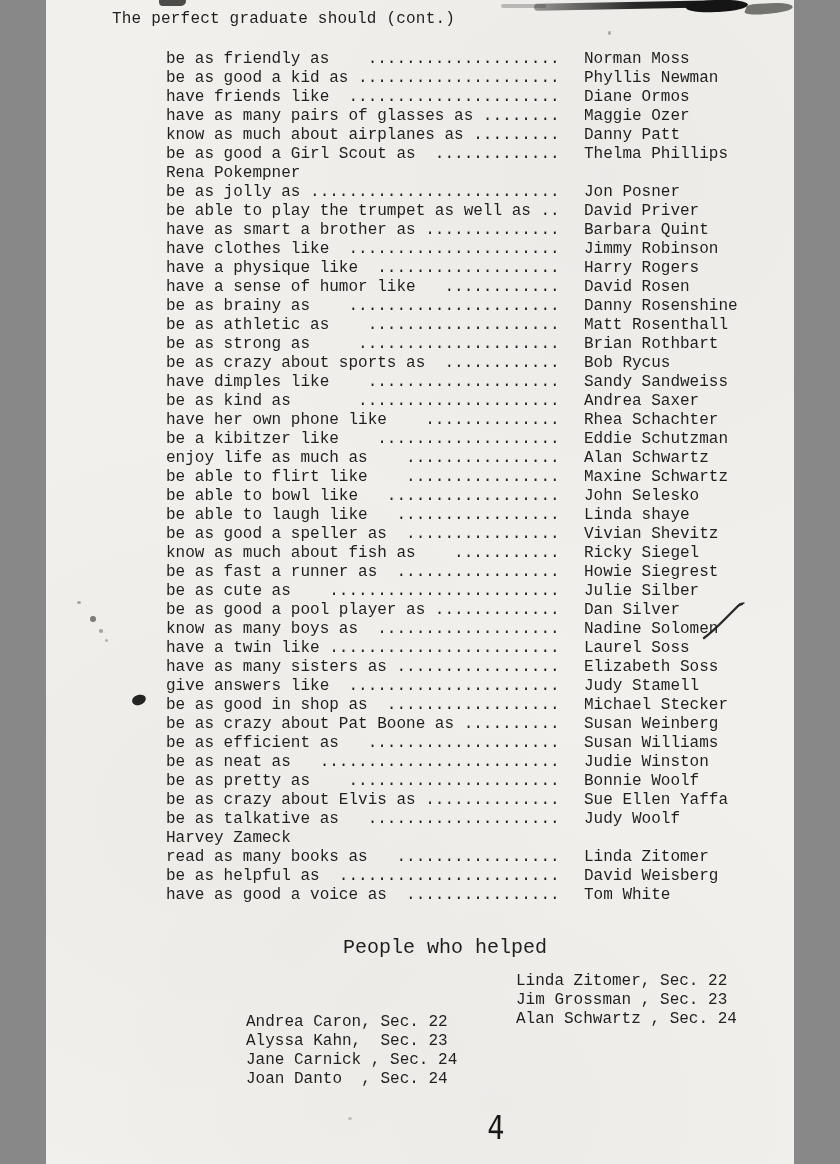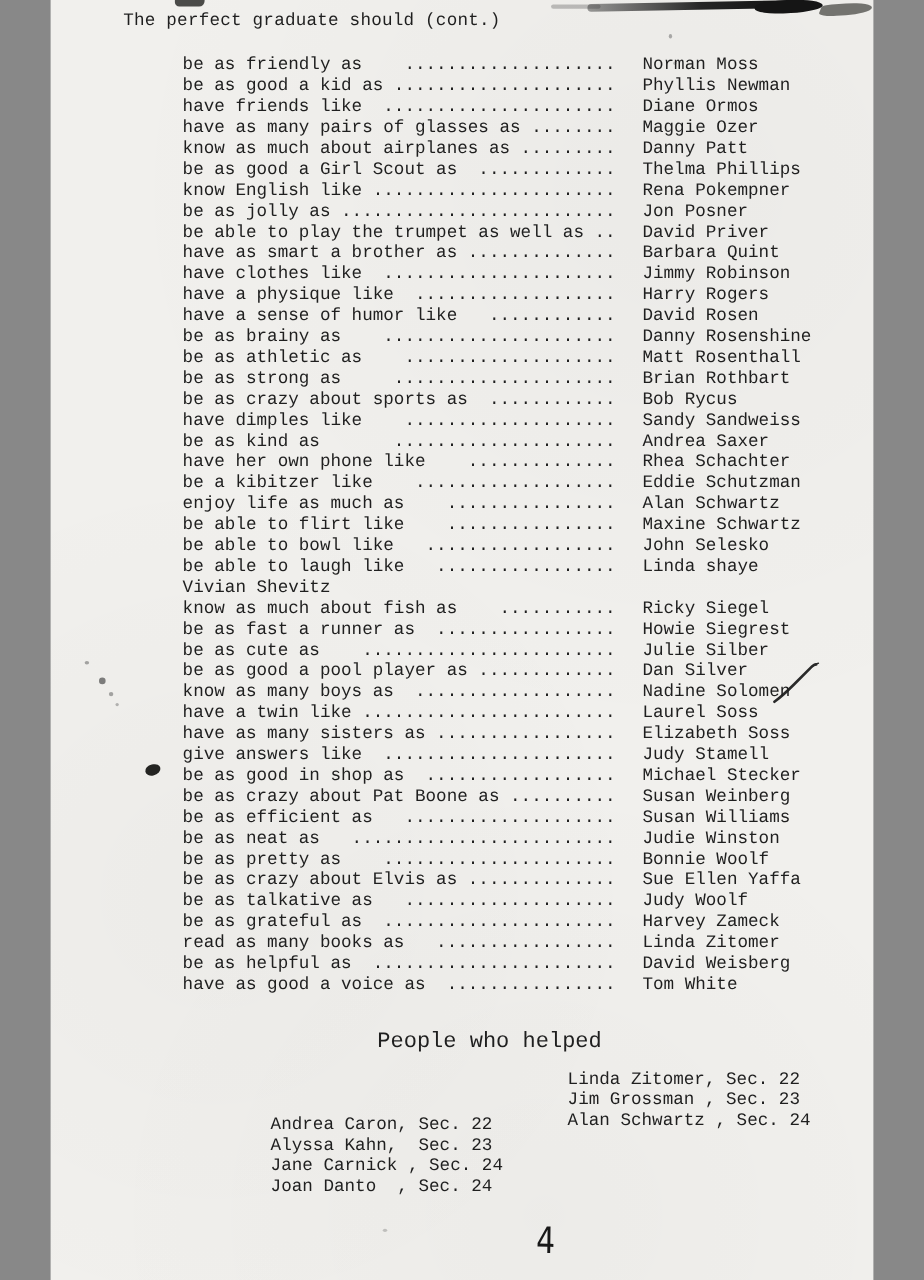--- a/index.html
+++ b/index.html
@@ -130,21 +130,20 @@
     <span class="pd">know as much about airplanes as .........</span>
     <span class="nm">Danny Patt</span>
   </div>
 
   <div class="row">
     <span class="pd">be as good a Girl Scout as  .............</span>
     <span class="nm">Thelma Phillips</span>
   </div>
 
   <div class="row">
-    <span class="pd">know English like .......................</span>
     <span class="nm">Rena Pokempner</span>
   </div>
 
   <div class="row">
     <span class="pd">be as jolly as ..........................</span>
     <span class="nm">Jon Posner</span>
   </div>
 
   <div class="row">
     <span class="pd">be able to play the trumpet as well as ..</span>
@@ -225,20 +224,21 @@
     <span class="pd">be able to bowl like   ..................</span>
     <span class="nm">John Selesko</span>
   </div>
 
   <div class="row">
     <span class="pd">be able to laugh like   .................</span>
     <span class="nm">Linda shaye</span>
   </div>
 
   <div class="row">
+    <span class="pd">be as good a speller as  ................</span>
     <span class="nm">Vivian Shevitz</span>
   </div>
 
   <div class="row">
     <span class="pd">know as much about fish as    ...........</span>
     <span class="nm">Ricky Siegel</span>
   </div>
 
   <div class="row">
     <span class="pd">be as fast a runner as  .................</span>
@@ -304,21 +304,20 @@
     <span class="pd">be as crazy about Elvis as ..............</span>
     <span class="nm">Sue Ellen Yaffa</span>
   </div>
 
   <div class="row">
     <span class="pd">be as talkative as   ....................</span>
     <span class="nm">Judy Woolf</span>
   </div>
 
   <div class="row">
-    <span class="pd">be as grateful as  ......................</span>
     <span class="nm">Harvey Zameck</span>
   </div>
 
   <div class="row">
     <span class="pd">read as many books as   .................</span>
     <span class="nm">Linda Zitomer</span>
   </div>
 
   <div class="row">
     <span class="pd">be as helpful as  .......................</span>

